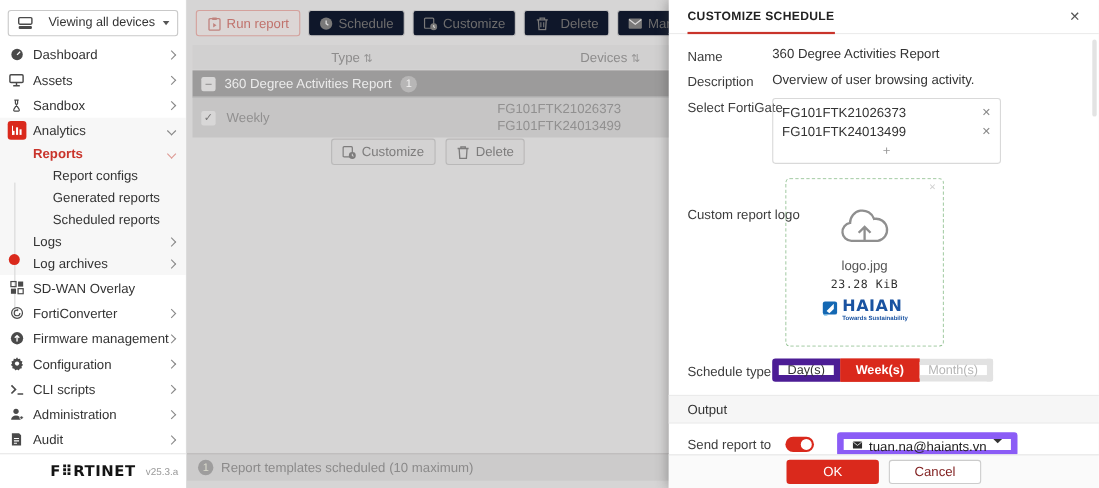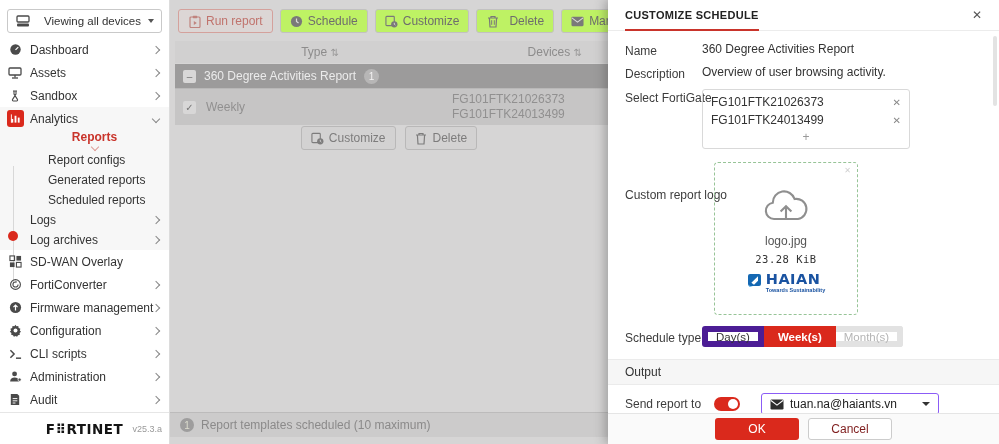--- a/index.html
+++ b/index.html
@@ -11,33 +11,33 @@
   .caret{border-top:4px solid #555;border-left:3.5px solid transparent;border-right:3.5px solid transparent;margin-left:auto;}
   nav{margin-top:5px;position:relative;}
   .srow{height:23px;display:flex;align-items:center;padding:0 10px 0 7px;font-size:12px;color:#333;cursor:pointer;position:relative;}
   .sicon{width:16px;height:15px;margin-right:7px;display:flex;align-items:center;justify-content:center;color:#4a4a4a;flex:none;font-size:11px;}
   .slabel{flex:1;white-space:nowrap;}
   .chev{width:5px;height:5px;border-right:1.4px solid #888;border-bottom:1.4px solid #888;transform:rotate(-45deg);flex:none;}
   .chev.down{transform:rotate(45deg);}
   .chev.red{border-color:#dd9a94;}
   .ana-group{background:#f7f7f7;}
   .ana-tile{width:17px;height:17px;background:#da291c;border-radius:3px;display:flex;align-items:center;justify-content:center;margin-right:6px;flex:none;}
-  .row-reports{padding-left:30px;height:20px;color:#c9342b;font-weight:bold;flex-direction:column;}
+  .row-reports{padding-left:30px;height:20px;color:#c9342b;font-weight:bold;}
   .sub1{padding-left:30px;height:20px;}
   .sub2{padding-left:48px;height:20px;}
   .rail{position:absolute;left:13px;top:128px;width:1px;height:119px;background:#d8d8d8;}
   .sched-dot{position:absolute;left:8px;top:193px;width:10px;height:10px;border-radius:50%;background:#da291c;z-index:2;}
   .brand{position:absolute;bottom:0;left:0;right:0;height:31px;border-top:1px solid #e6e6e6;display:flex;align-items:center;justify-content:center;background:#fff;}
   .brand-name{font-family:"DejaVu Sans",sans-serif;font-weight:800;font-size:13.5px;letter-spacing:.5px;color:#141414;}
   .brand-ver{position:absolute;right:7px;font-size:9px;color:#999;}
 
   
   #main{position:absolute;left:170px;top:0;width:438px;height:444px;background:#d6d5d5;}
   .toolbar{position:absolute;top:9px;left:8px;display:flex;gap:7px;align-items:center;}
-  .tbtn{height:24px;box-sizing:border-box;display:flex;align-items:center;gap:5px;padding:0 9px;background:#bef264;border:1px solid #c2c1c1;border-radius:3px;font-size:12px;color:#6e6d6d;white-space:nowrap;cursor:pointer;}
+  .tbtn{height:24px;box-sizing:border-box;display:flex;align-items:center;gap:5px;padding:0 9px;background:#0f172a;border:1px solid #c2c1c1;border-radius:3px;font-size:12px;color:#6e6d6d;white-space:nowrap;cursor:pointer;}
   .tbtn.run{color:#c0736d;border-color:#d4a19c;background:#dcd6d5;}
   .tbicon{width:13px;height:13px;display:flex;align-items:center;justify-content:center;flex:none;}
   .tb-badge{width:13px;height:13px;border-radius:50%;background:#d88b85;flex:none;cursor:pointer;}
   .tb-search{width:15px;height:15px;color:#8b8a8a;flex:none;cursor:pointer;}
 
   .tbl{position:absolute;left:5px;right:0;top:41px;}
   .thead{height:22px;background:#d1d0d0;display:grid;grid-template-columns:30px 230px 1fr;align-items:center;font-size:12px;color:#8d8c8c;}
   .th-type{text-align:center;}
   .th-dev{text-align:right;padding-right:26px;}
   .sortg{font-size:10px;opacity:.85;}
@@ -81,21 +81,21 @@
   .r-st{margin-top:11px;align-items:center;}
   .seg{display:flex;}
   .segbtn{height:21px;box-sizing:border-box;padding:0 8px;display:flex;align-items:center;font-size:11.5px;background:#fff;color:#333;border:6px solid #4c1d95;cursor:pointer;}
   .segbtn.first{border-radius:3px 0 0 3px;}
   .segbtn.sel{background:#da291c;border-color:#da291c;color:#fff;font-weight:bold;}
   .segbtn.dis{border-color:#e2e2e2;color:#b5b5b5;border-radius:0 3px 3px 0;border-left:none;}
   .outband{margin-top:12px;height:24px;background:#f6f6f6;border-top:1px solid #ebebeb;border-bottom:1px solid #ebebeb;display:flex;align-items:center;padding:0 17px;color:#333;}
   .r-send{margin-top:8px;align-items:center;gap:12px;}
   .toggle{width:26px;height:14px;border-radius:7px;background:#da291c;position:relative;flex:none;margin-right:9px;cursor:pointer;}
   .knob{position:absolute;right:2px;top:2px;width:10px;height:10px;border-radius:50%;background:#fff;}
-  .select{width:178px;height:22px;box-sizing:border-box;border:1px solid #8b5cf6;border-radius:3px;display:flex;align-items:center;gap:6px;padding:0 8px;font-size:12px;color:#222;cursor:pointer;}
+  .select{width:164px;height:22px;box-sizing:border-box;border:6px solid #8b5cf6;border-radius:3px;display:flex;align-items:flex-start;gap:6px;padding:0 8px;font-size:12px;color:#222;cursor:pointer;}
   .selcaret{margin-left:auto;border-top:4px solid #333;border-left:4px solid transparent;border-right:4px solid transparent;}
   .pfoot{position:absolute;bottom:0;left:0;right:0;height:30px;background:#fafafa;border-top:1px solid #e5e5e5;display:flex;align-items:center;justify-content:center;gap:9px;}
   .okbtn{width:84px;height:22px;background:#da291c;color:#fff;border:none;border-radius:3px;font-size:12px;cursor:pointer;font-family:inherit;}
   .cancelbtn{width:84px;height:22px;background:#fff;color:#7f1d1d;border:1px solid #ccc;border-radius:3px;font-size:12px;cursor:pointer;font-family:inherit;}
   .pscroll{position:absolute;right:2px;top:36px;width:4px;height:70px;background:#e3e3e3;border-radius:2px;cursor:pointer;}
   svg{display:block;}
 </style>
 </head>
 <body>
 

